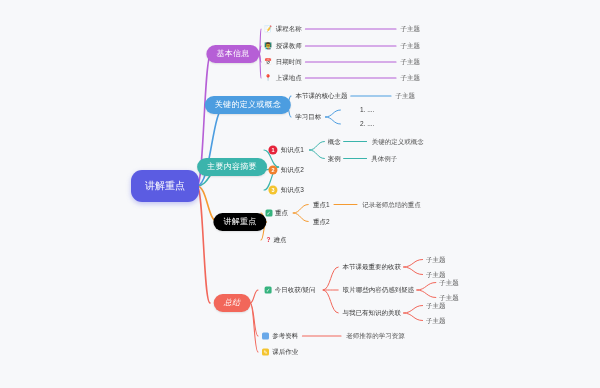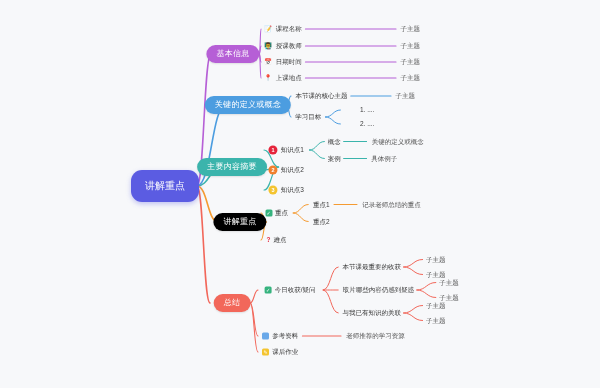--- a/index.html
+++ b/index.html
@@ -181,21 +181,21 @@
         <span class="lbl grey">记录老师总结的重点</span>
       </div>
       <div class="node " style="left: 321.4px; top: 221.5px;">
         <span class="lbl">重点2</span>
       </div>
       <div class="node " style="left: 276.6px; top: 240px;">
         <span class="ico" style="color: rgb(229, 36, 59); font-weight: bold;">?</span>
         <span class="lbl">难点</span>
       </div>
       <div class="node " style="left: 232px; top: 303px;">
-        <div class="pill" style="background: rgb(242, 103, 90);">总结</div>
+        <div class="pill" style="background: rgb(242, 103, 90); font-style: italic;">总结</div>
       </div>
       <div class="node " style="left: 290.1px; top: 290px;">
         <span class="sq" style="background: rgb(54, 179, 126);">✓</span>
         <span class="lbl">今日收获/疑问</span>
       </div>
       <div class="node " style="left: 371.8px; top: 267px;">
         <span class="lbl">本节课最重要的收获</span>
       </div>
       <div class="node " style="left: 435.8px; top: 259.5px;">
         <span class="lbl grey">子主题</span>

